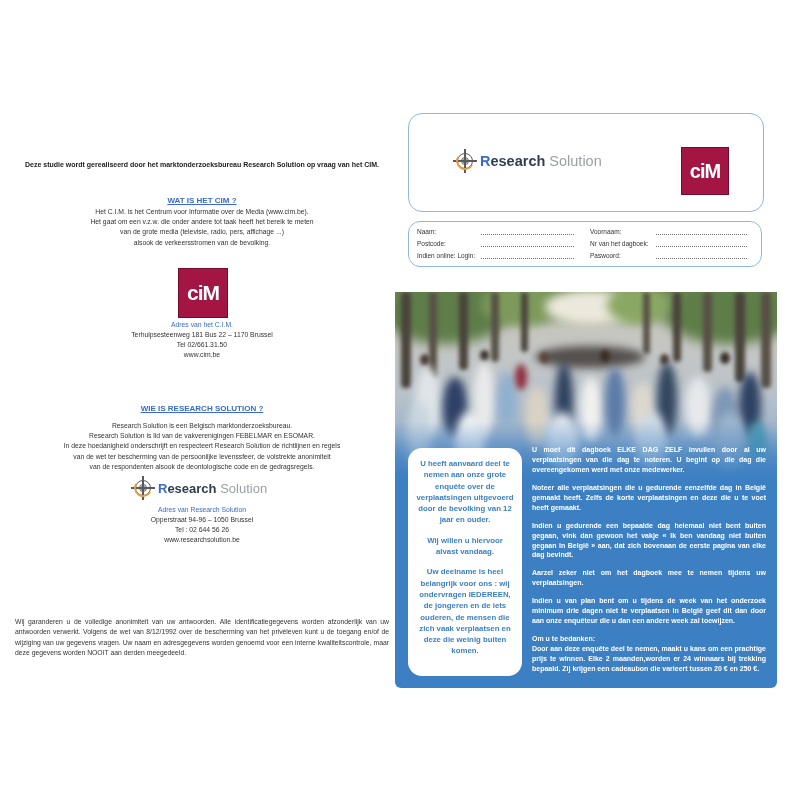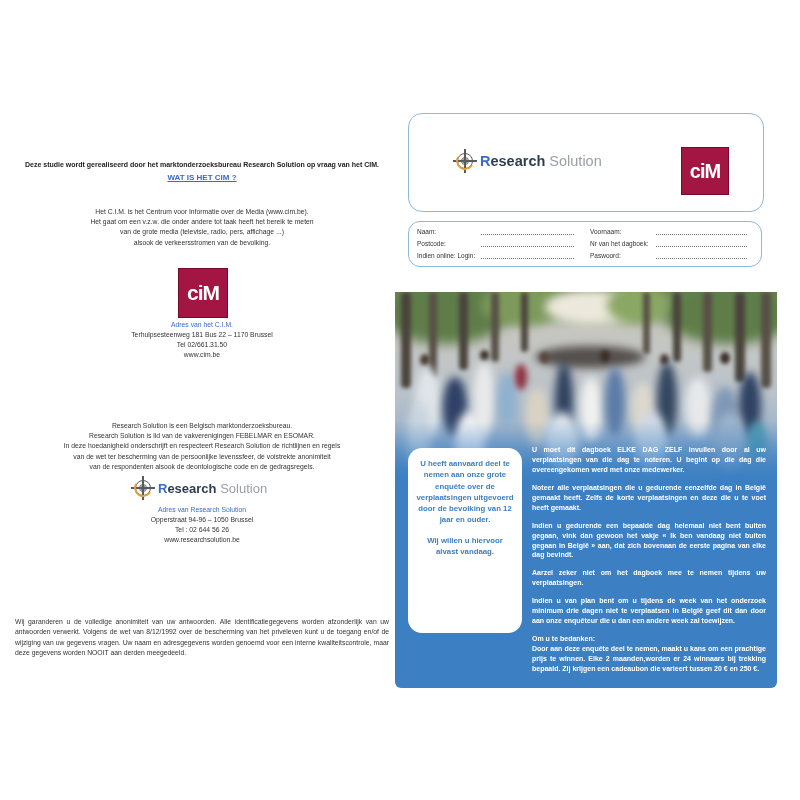--- a/index.html
+++ b/index.html
@@ -73,36 +73,37 @@
   .instr .th{margin:0;}
 </style>
 </head>
 <body>
 
 <div class="canvas">
 
   <section class="page-left">
     <p class="pl-intro">Deze studie wordt gerealiseerd door het marktonderzoeksbureau Research Solution op vraag van het CIM.</p>
 
-    <h2 class="pl-head" style="top:173px">WAT IS HET CIM ?</h2>
+    <h2 class="pl-head" style="top:196px">WAT IS HET CIM ?</h2>
     <p class="pl-body pre" style="top:207px">Het C.I.M. is het Centrum voor Informatie over de Media (www.cim.be).
 Het gaat om een v.z.w. die onder andere tot taak heeft het bereik te meten
 van de grote media (televisie, radio, pers, affichage ...)
 alsook de verkeersstromen van de bevolking.</p>
 
     <div class="abs cim-logo cim-logo-left">
       <span>ciM</span>
     </div>
     <p class="pl-body" style="top:320px">
       <span class="addr-label">Adres van het C.I.M.</span>
     </p>
     <p class="pl-body pre" style="top:330px">Terhulpsesteenweg 181 Bus 22 – 1170 Brussel
 Tel  02/661.31.50
 www.cim.be</p>
 
+    <h2 class="pl-head" style="top:404px">WIE IS RESEARCH SOLUTION ?</h2>
     <p class="pl-body pre" style="top:421px">Research Solution is een Belgisch marktonderzoeksbureau.
 Research Solution is lid van de vakverenigingen  FEBELMAR en ESOMAR.
 In deze hoedanigheid onderschrijft en respecteert Research Solution de richtlijnen en regels
 van de wet ter bescherming van de persoonlijke levenssfeer, de volstrekte anonimiteit
 van de respondenten alsook de deontologische code en de gedragsregels.</p>
 
     <div class="abs rs-logo" style="left:118px;top:478px">
       <span class="rs-icon">
         <i class="ring1"></i>
           <i class="ring2"></i>
@@ -224,20 +225,21 @@
           <div style="position: absolute; left: 60px; top: 120px; width: 30px; height: 60px; background: rgb(238, 240, 242); filter: blur(5px); border-radius: 50%;"></div>
           <div style="position: absolute; left: 150px; top: 120px; width: 34px; height: 60px; background: rgb(220, 228, 236); filter: blur(5px); border-radius: 50%;"></div>
           <div style="position: absolute; left: 240px; top: 120px; width: 32px; height: 60px; background: rgb(207, 217, 228); filter: blur(5px); border-radius: 50%;"></div>
           <div style="position: absolute; left: 320px; top: 120px; width: 30px; height: 60px; background: rgb(157, 180, 204); filter: blur(5px); border-radius: 50%;"></div>
           <div style="position: absolute; left: 352px; top: 130px; width: 20px; height: 40px; background: rgb(78, 154, 176); filter: blur(4px); border-radius: 50%;"></div>
         </div>
 
       <div class="intro-box">
         <p>U heeft aanvaard deel te nemen aan onze grote enquête over de verplaatsingen uitgevoerd door de bevolking van 12 jaar en ouder.</p>
         <p class="b">Wij willen u hiervoor alvast vandaag.</p>
+        <p><span>Uw deelname is heel belangrijk voor ons : wij ondervragen </span><span class="b">IEDEREEN,</span><span> de jongeren en de iets ouderen, de mensen die zich vaak verplaatsen en deze die weinig buiten komen.</span></p>
       </div>
 
       <div class="instr">
         <p>U moet dit dagboek ELKE DAG ZELF invullen door al uw verplaatsingen van die dag te noteren. U begint op die dag die overeengekomen werd met onze medewerker.</p>
         <p>Noteer alle verplaatsingen die u gedurende eenzelfde dag in België gemaakt heeft. Zelfs de korte verplaatsingen en deze die u te voet heeft gemaakt.</p>
         <p>Indien u gedurende een bepaalde dag helemaal niet bent buiten gegaan, vink dan gewoon het vakje « Ik ben vandaag niet buiten gegaan in België » aan, dat zich bovenaan de eerste pagina van elke dag bevindt.</p>
         <p>Aarzel zeker niet om het dagboek mee te nemen tijdens uw verplaatsingen.</p>
         <p>Indien u van plan bent om u tijdens de week van het onderzoek  minimum drie dagen niet te verplaatsen in België geef dit dan door aan onze enquêteur die u dan een andere week zal toewijzen.</p>
         <p class="th">Om u te bedanken:</p>
         <p>Door aan deze enquête deel te nemen, maakt u kans om een prachtige prijs te winnen. Elke 2 maanden,worden er 24 winnaars bij trekking bepaald. Zij krijgen een cadeaubon die varieert tussen 20 € en 250 €.</p>

